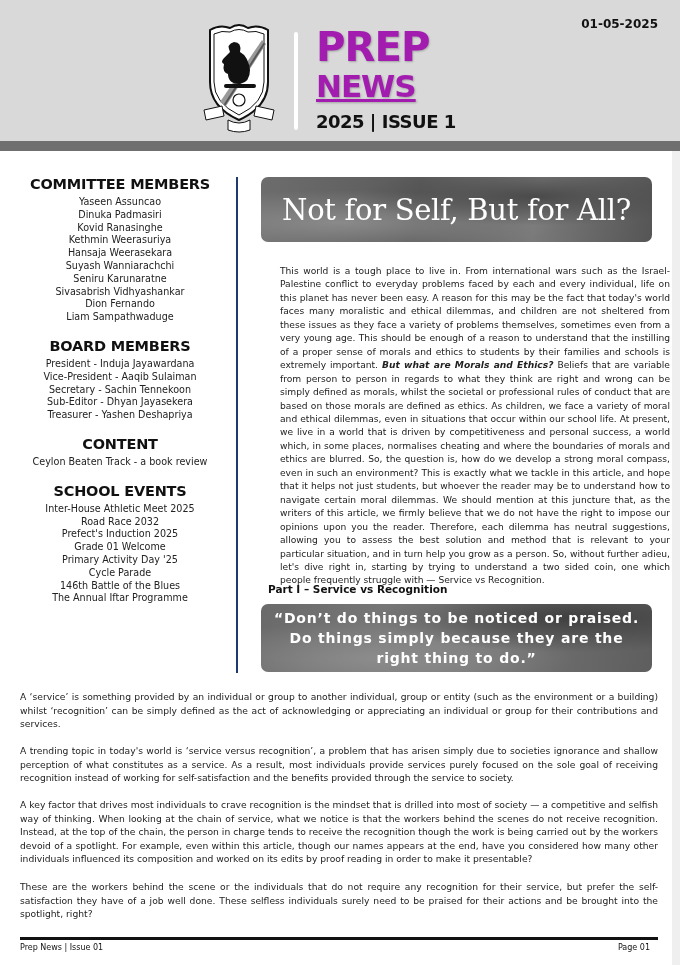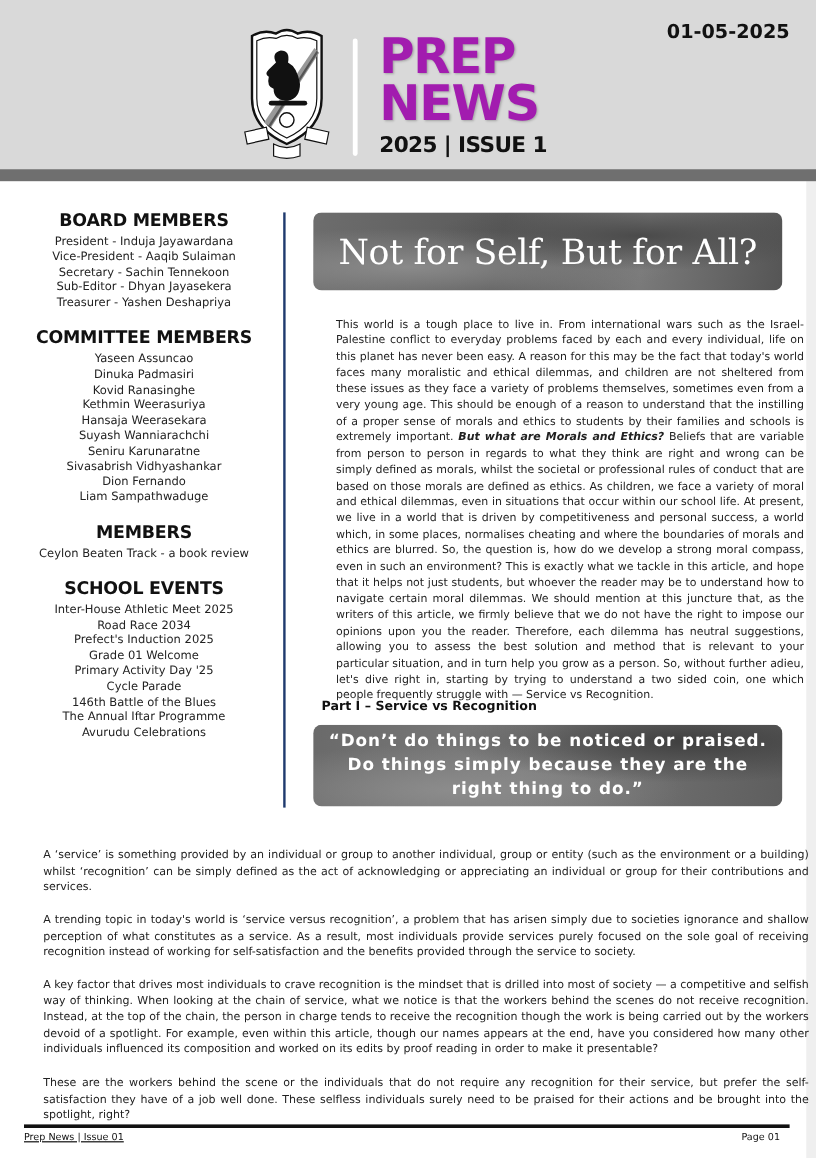--- a/index.html
+++ b/index.html
@@ -12,23 +12,23 @@
     position:absolute; left:0; top:0; width:672px; height:965px; background:#fff;
   }
   .right-edge { position:absolute; left:672px; top:0; width:8px; height:965px; background:#efefef; }
   
   .masthead { position:absolute; left:0; top:0; width:680px; height:141px; background:#d9d9d9; }
   .masthead-bar { position:absolute; left:0; top:141px; width:680px; height:10px; background:#6f6f6f; }
   .logo { position:absolute; left:200px; top:22px; width:78px; height:112px; }
   .title-divider { position:absolute; left:294px; top:32px; width:4px; height:98px; background:#fff; border-radius:2px; }
   .brand { position:absolute; left:316px; top:28px; font-family:"DejaVu Sans", sans-serif; font-weight:bold; color:#a21caf; letter-spacing:-1px; }
   .brand .l1 { font-size:41px; line-height:38px; display:block; transform:scaleX(0.98); transform-origin:left; text-shadow:1px 1px 2px rgba(0,0,0,0.25); }
-  .brand .l2 { font-size:41px; line-height:40px; display:block; text-shadow:1px 1px 2px rgba(0,0,0,0.25); }
+  .brand .l2 { font-size:31px; line-height:40px; display:block; text-shadow:1px 1px 2px rgba(0,0,0,0.25);text-decoration:underline; }
   .issue { position:absolute; left:316px; top:111px; font-size:18px; font-weight:bold; letter-spacing:-0.5px; }
-  .date { position:absolute; right:22px; top:17px; font-size:16px; font-weight:bold; }
+  .date { position:absolute; right:22px; top:17px; font-size:12px; font-weight:bold; }
   
   .sidebar { position:absolute; left:12px; top:176px; width:216px; text-align:center; }
   .sb-heading { font-weight:bold; font-size:14.5px; letter-spacing:-0.2px; margin:0 0 4px 0; }
   .sb-list { list-style:none; padding:0; margin:0; font-size:9.6px; line-height:12.8px; color:#222; }
   .sb-section { margin-bottom:14px; }
   .vline { position:absolute; left:236px; top:177px; width:2px; height:496px; background:#1f3a6e; }
   
   .title-box {
     position:absolute; left:261px; top:177px; width:391px; height:65px; border-radius:7px;
     background: radial-gradient(ellipse at 70% 30%, #4a4a4a 0%, rgba(0,0,0,0) 45%),
@@ -44,23 +44,23 @@
   .intro b { font-style:italic; }
   .part-heading { position:absolute; left:268px; top:583px; font-size:10.5px; font-weight:bold; }
   .quote-box {
     position:absolute; left:261px; top:604px; width:391px; height:68px; border-radius:7px;
     background: radial-gradient(ellipse at 80% 20%, #3f3f3f 0%, rgba(0,0,0,0) 45%),
                 radial-gradient(ellipse at 30% 80%, #8c8c8c 0%, rgba(0,0,0,0) 50%),
                 linear-gradient(100deg, #6a6a6a 0%, #7c7c7c 45%, #5e5e5e 100%);
     display:flex; align-items:center; justify-content:center; text-align:center;
   }
   .quote-box span { color:#fff; font-weight:bold; font-size:14px; line-height:20px; letter-spacing:0.8px; padding:0 12px; }
-  .body-text { position:absolute; left:20px; width:638px; font-size:9.2px; line-height:13.5px; text-align:justify; color:#222; margin:16px; }
+  .body-text { position:absolute; left:20px; width:638px; font-size:9.2px; line-height:13.5px; text-align:justify; color:#222; margin:0; }
   .footer-rule { position:absolute; left:20px; top:937px; width:638px; height:3px; background:#111; }
-  .footer-left { position:absolute; left:20px; top:943px; font-size:8px;text-decoration:underline; }
+  .footer-left { position:absolute; left:20px; top:943px; font-size:8px; }
   .footer-right { position:absolute; right:30px; top:943px; font-size:8px; }
 </style>
 </head>
 <body>
 
 <div class="page"></div>
 <div class="right-edge"></div>
 
 <div class="masthead"></div>
 <div class="masthead-bar"></div>
@@ -81,62 +81,61 @@
 <div class="title-divider"></div>
 <div class="brand">
   <span class="l1">PREP</span>
   <span class="l2">NEWS</span>
 </div>
 <div class="issue">2025 | ISSUE 1</div>
 <div class="date">01-05-2025</div>
 
 <div class="sidebar">
   <div class="sb-section">
-    <h3 class="sb-heading">BOARD MEMBERS</h3>
-    <ul class="sb-list">
-      <li>President - Induja Jayawardana</li>
-      <li>Vice-President - Aaqib Sulaiman</li>
-      <li>Secretary - Sachin Tennekoon</li>
-      <li>Sub-Editor - Dhyan Jayasekera</li>
-      <li>Treasurer - Yashen Deshapriya</li>
-    </ul>
-  </div>
-  <div class="sb-section">
     <h3 class="sb-heading">COMMITTEE MEMBERS</h3>
     <ul class="sb-list">
       <li>Yaseen Assuncao</li>
       <li>Dinuka Padmasiri</li>
       <li>Kovid Ranasinghe</li>
       <li>Kethmin Weerasuriya</li>
       <li>Hansaja Weerasekara</li>
       <li>Suyash Wanniarachchi</li>
       <li>Seniru Karunaratne</li>
       <li>Sivasabrish Vidhyashankar</li>
       <li>Dion Fernando</li>
       <li>Liam Sampathwaduge</li>
     </ul>
   </div>
   <div class="sb-section">
-    <h3 class="sb-heading">MEMBERS</h3>
+    <h3 class="sb-heading">BOARD MEMBERS</h3>
+    <ul class="sb-list">
+      <li>President - Induja Jayawardana</li>
+      <li>Vice-President - Aaqib Sulaiman</li>
+      <li>Secretary - Sachin Tennekoon</li>
+      <li>Sub-Editor - Dhyan Jayasekera</li>
+      <li>Treasurer - Yashen Deshapriya</li>
+    </ul>
+  </div>
+  <div class="sb-section">
+    <h3 class="sb-heading">CONTENT</h3>
     <ul class="sb-list">
       <li>Ceylon Beaten Track - a book review</li>
     </ul>
   </div>
   <div class="sb-section">
     <h3 class="sb-heading">SCHOOL EVENTS</h3>
     <ul class="sb-list">
       <li>Inter-House Athletic Meet 2025</li>
-      <li>Road Race 2034</li>
+      <li>Road Race 2032</li>
       <li>Prefect's Induction 2025</li>
       <li>Grade 01 Welcome</li>
       <li>Primary Activity Day '25</li>
       <li>Cycle Parade</li>
       <li>146th Battle of the Blues</li>
       <li>The Annual Iftar Programme</li>
-      <li>Avurudu Celebrations</li>
     </ul>
   </div>
 </div>
 
 <div class="vline"></div>
 
 <div class="title-box">
   <span>Not for Self, But for All?</span>
 </div>
 

